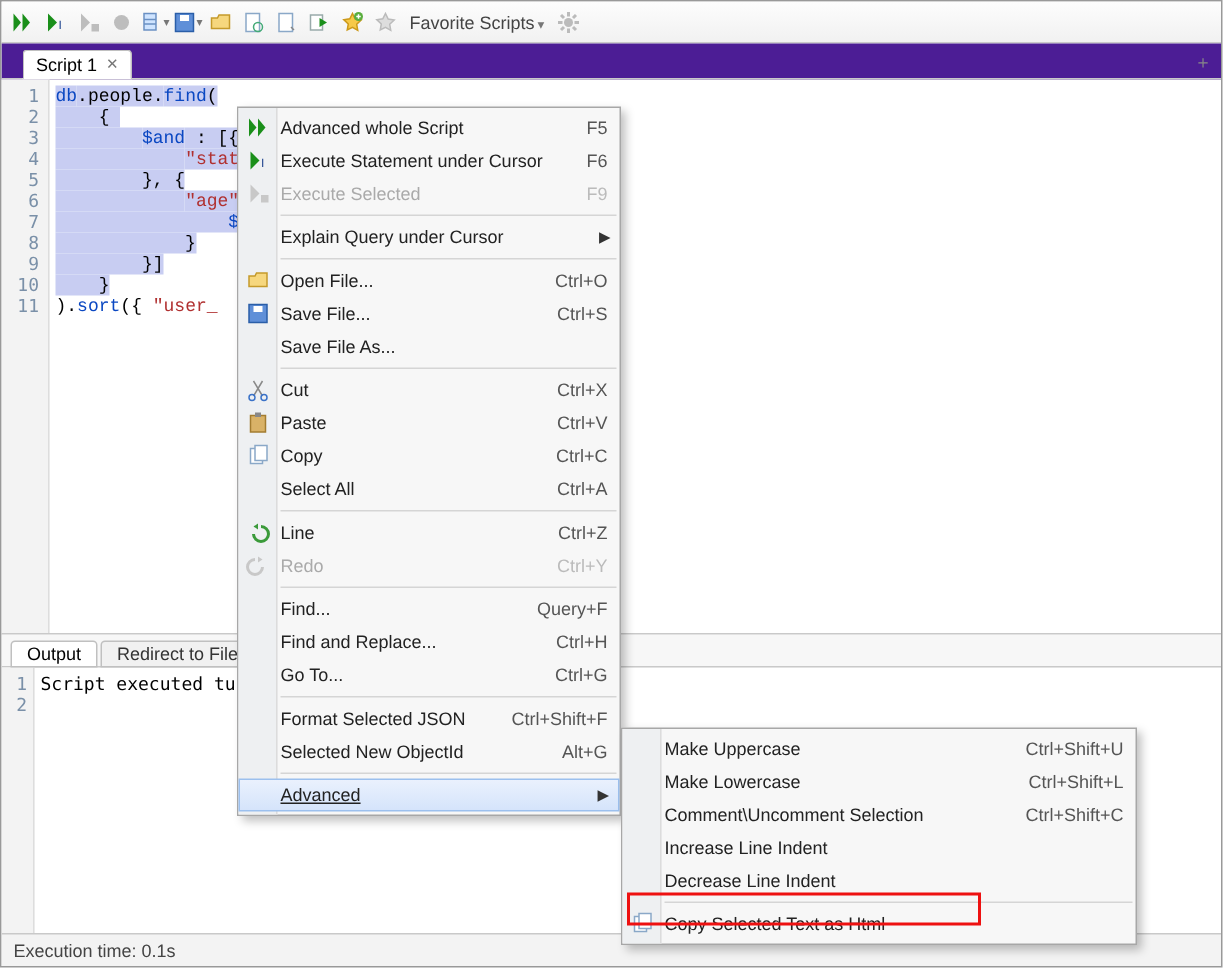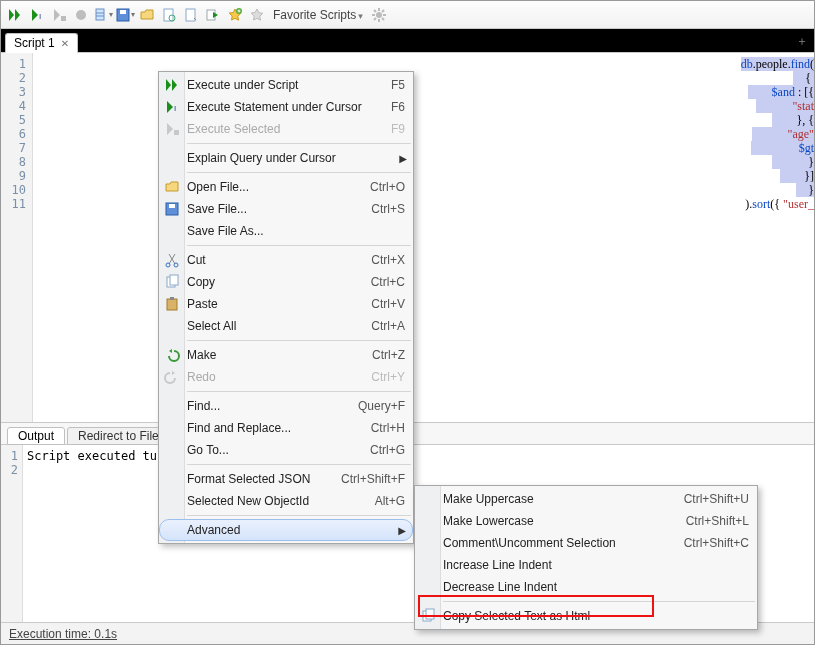--- a/index.html
+++ b/index.html
@@ -23,69 +23,69 @@
     align-items: center;
     padding: 0 4px;
     gap: 2px;
   }
   .tbtn { width: 20px; height: 20px; display:flex; align-items:center; justify-content:center; border-radius:2px; }
   .tbtn svg { width:16px; height:16px; }
   .fav-label { margin-left: 4px; color:#444; }
   .fav-drop::after { content:"▾"; font-size:9px; color:#777; margin-left:2px;}
   .tabbar {
     height: 24px;
-    background: #000000;
+    background: #4c1d95;
     border-bottom: 1px solid #c9c9c9;
-    display:flex; align-items:flex-end; padding:0 4px;
+    display:flex; align-items:flex-end; padding:0 14px;
     position:relative;
   }
   .tab {
     background:#fff; border:1px solid #c0c0c0; border-bottom:1px solid #fff;
     padding: 2px 8px; border-radius:3px 3px 0 0; font-size:12px;
     display:flex; align-items:center; gap:6px; position:relative; top:1px;
   }
   .tab-close { color:#777; font-size:10px; }
   .tab-plus { position:absolute; right:6px; top:4px; color:#888; font-size:12px;}
   .editor-wrap { flex:0 0 370px; display:flex; border-bottom:1px solid #c9c9c9; position:relative;}
   .gutter {
     width:32px; background:#f3f3f3; border-right:1px solid #ddd;
     font-family: Consolas, monospace; font-size:12px; color:#7a90a8;
     text-align:right; padding:4px 6px 0 0; line-height:14px;
   }
   .code {
-    flex:1; font-family: Liberation Serif, serif; font-size:12px;
-    line-height:14px; padding:4px 0 0 4px; position:relative; white-space:pre;text-align:right;
+    flex:1; font-family: Liberation Mono, monospace; font-size:12px;
+    line-height:14px; padding:4px 0 0 4px; position:relative; white-space:pre;
   }
   .sel { background:#c8cdf2; }
   .kw { color:#0a47c2; }
   .prop { color:#b03030; }
   .punct { color:#000; }
 
   .out-tabs { height:22px; border-bottom:1px solid #c9c9c9; display:flex; align-items:flex-end; padding:0 6px; gap:2px; background:#f7f7f7;}
   .out-tab { border:1px solid #c0c0c0; background:#fff; padding:1px 10px; border-radius:3px 3px 0 0; font-size:12px; position:relative; top:1px;}
   .out-tab.inactive { background:#f1f1f1; color:#333; border-bottom:1px solid #c0c0c0;}
   .out-body { flex:1; display:flex; }
   .out-gutter { width:22px; background:#f3f3f3; border-right:1px solid #ddd; font-family:Consolas, monospace; font-size:12px; color:#7a90a8; text-align:right; padding:4px 4px 0 0; line-height:14px;}
   .out-text { flex:1; font-family: Consolas, monospace; font-size:12px; padding:4px 4px; line-height:14px;}
-  .status { height:22px; border-top:1px solid #c9c9c9; background:#f3f3f3; display:flex; align-items:center; padding:0 8px; color:#444;text-decoration:underline;}
+  .status { height:22px; border-top:1px solid #c9c9c9; background:#f3f3f3; display:flex; align-items:center; padding:0 8px; color:#444;}
 
   .ctxmenu {
     position:absolute; background:#f7f7f7; border:1px solid #a7a7a7;
     box-shadow: 3px 3px 6px rgba(0,0,0,0.25);
     font-size:12px; color:#222;
   }
   .ctx1 { left:158px; top:71px; width:256px; }
   .ctx2 { left:414px; top:485px; width:344px; }
   .mi { display:flex; align-items:center; height:22px; padding:0 8px 0 2px; position:relative;}
   .mi .icon { width:22px; height:22px; display:flex; align-items:center; justify-content:center; }
   .mi .lbl { flex:1; padding-left:4px;}
   .mi .sc { color:#555; padding-left:10px;}
   .mi.disabled { color:#aaa; }
   .mi.disabled .sc { color:#bbb;}
-  .mi.hover { background: linear-gradient(#eaf1fd, #d5e4fb); border:1px solid #9cc0ee; border-radius:10px; padding:0 7px 0 1px; height:22px;}
+  .mi.hover { background: linear-gradient(#eaf1fd, #d5e4fb); border:1px solid #9cc0ee; border-radius:0; padding:0 7px 0 1px; height:22px;text-decoration:underline;}
   .mi .subarrow { position:absolute; right:6px; font-size:10px; color:#333;}
   .msep { height:1px; background:#d5d5d5; margin:3px 2px 3px 28px;}
   .iconstrip { position:absolute; left:0; top:0; bottom:0; width:26px; background:#eef0f2; border-right:1px solid #dcdcdc;}
   .ctxmenu .items { position:relative; padding:2px 0;}
 
   .redbox { position:absolute; border:2px solid #e11; pointer-events:none;}
   .redbox1 { left:418px; top:595px; width:236px; height:22px;}
 </style>
 </head>
 <body>
@@ -223,21 +223,21 @@
 <div class="ctxmenu ctx1">
   <div class="iconstrip"></div>
   <div class="items" id="ctx1items">
       <div class="mi">
         <span class="icon">
           <svg width="16" height="16">
             <path d="M2 2l5 6-5 6z" fill="#1a8f1a"></path>
             <path d="M8 2l5 6-5 6z" fill="#1a8f1a"></path>
           </svg>
         </span>
-        <span class="lbl">Execute under Script</span>
+        <span class="lbl">Advanced whole Script</span>
         <span class="sc">F5</span>
       </div>
       <div class="mi">
         <span class="icon">
           <svg width="16" height="16">
             <path d="M3 2l6 6-6 6z" fill="#1a8f1a"></path>
             <text x="10" y="12" font-size="8" fill="#20458f">I</text>
           </svg>
         </span>
         <span class="lbl">Execute Statement under Cursor</span>
@@ -291,51 +291,51 @@
             <circle cx="4" cy="13" r="2" fill="none" stroke="#3a72c8"></circle>
             <circle cx="12" cy="13" r="2" fill="none" stroke="#3a72c8"></circle>
           </svg>
         </span>
         <span class="lbl">Cut</span>
         <span class="sc">Ctrl+X</span>
       </div>
       <div class="mi">
         <span class="icon">
           <svg width="16" height="16">
+            <rect x="3" y="3" width="10" height="11" fill="#d9b267" stroke="#a37c30"></rect>
+            <rect x="6" y="1" width="4" height="3" fill="#888"></rect>
+          </svg>
+        </span>
+        <span class="lbl">Paste</span>
+        <span class="sc">Ctrl+V</span>
+      </div>
+      <div class="mi">
+        <span class="icon">
+          <svg width="16" height="16">
             <rect x="3" y="3" width="8" height="10" fill="#fff" stroke="#8aa8c8"></rect>
             <rect x="6" y="1" width="8" height="10" fill="#fff" stroke="#8aa8c8"></rect>
           </svg>
         </span>
         <span class="lbl">Copy</span>
         <span class="sc">Ctrl+C</span>
       </div>
       <div class="mi">
-        <span class="icon">
-          <svg width="16" height="16">
-            <rect x="3" y="3" width="10" height="11" fill="#d9b267" stroke="#a37c30"></rect>
-            <rect x="6" y="1" width="4" height="3" fill="#888"></rect>
-          </svg>
-        </span>
-        <span class="lbl">Paste</span>
-        <span class="sc">Ctrl+V</span>
-      </div>
-      <div class="mi">
         <span class="icon"></span>
         <span class="lbl">Select All</span>
         <span class="sc">Ctrl+A</span>
       </div>
       <div class="msep"></div>
       <div class="mi">
         <span class="icon">
           <svg width="16" height="16">
             <path d="M10 4a5 5 0 1 1-5 5" fill="none" stroke="#3a9a3a" stroke-width="2"></path>
             <path d="M5 4l3-2v4z" fill="#3a9a3a"></path>
           </svg>
         </span>
-        <span class="lbl">Make</span>
+        <span class="lbl">Line</span>
         <span class="sc">Ctrl+Z</span>
       </div>
       <div class="mi disabled">
         <span class="icon">
           <svg width="16" height="16">
             <path d="M6 4a5 5 0 1 0 5 5" fill="none" stroke="#c8c8c8" stroke-width="2"></path>
             <path d="M11 4l-3-2v4z" fill="#c8c8c8"></path>
           </svg>
         </span>
         <span class="lbl">Redo</span>

